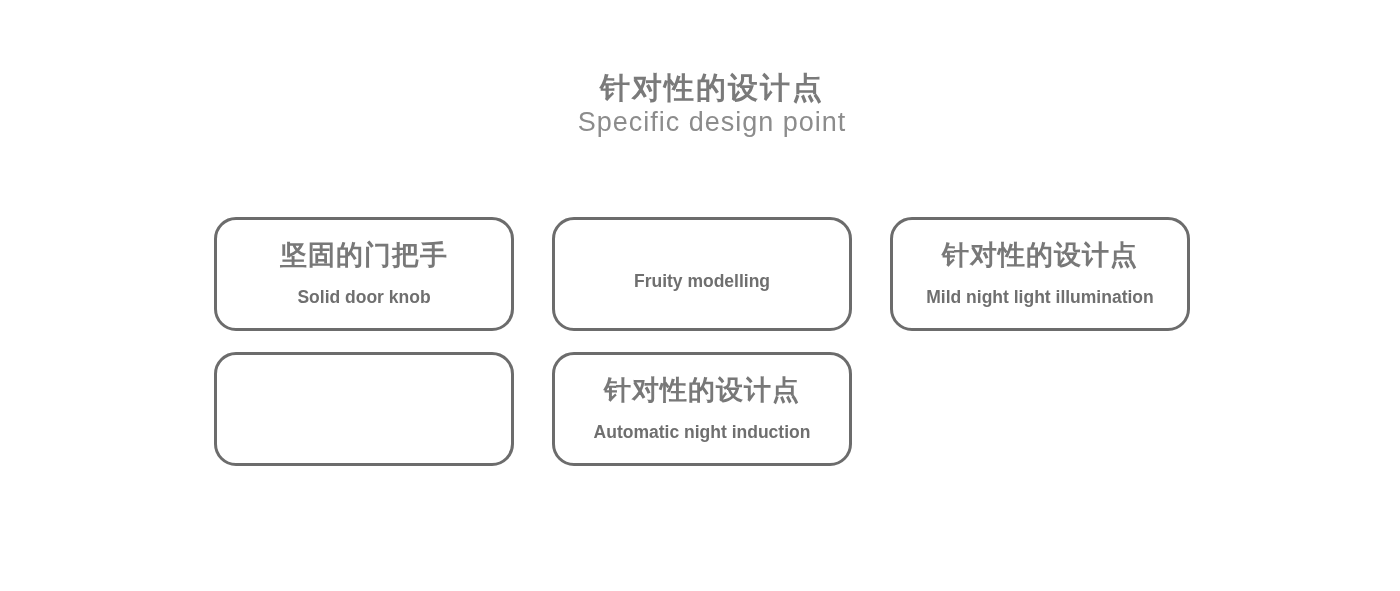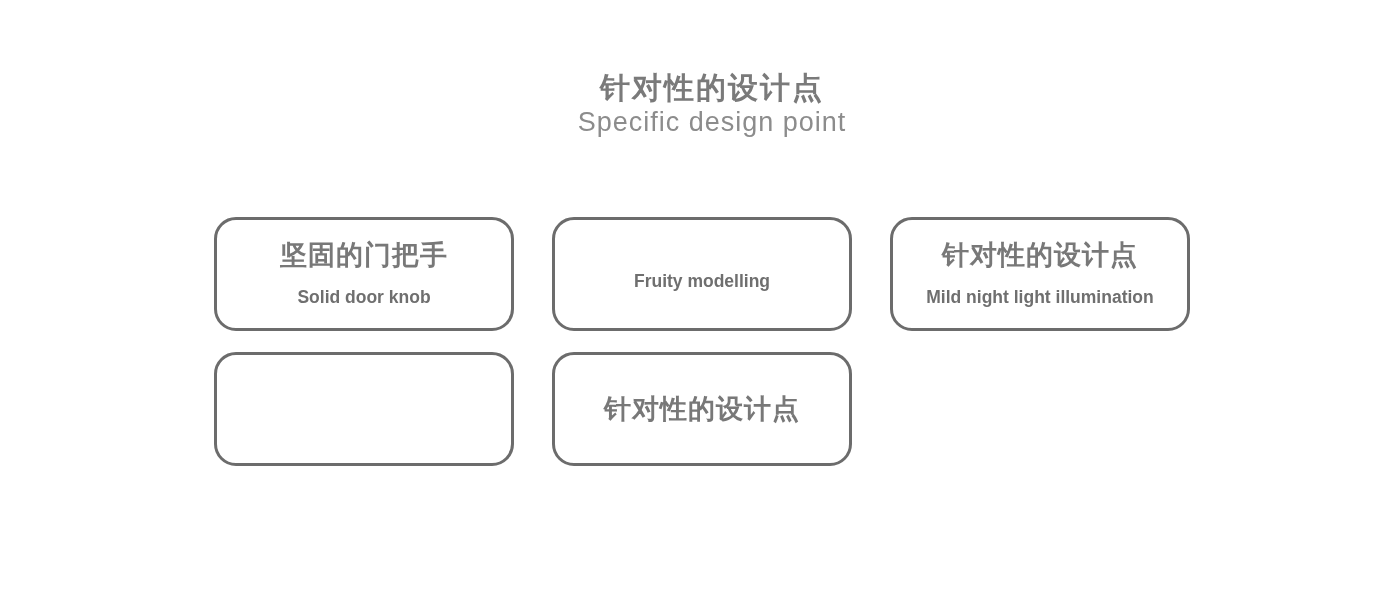--- a/index.html
+++ b/index.html
@@ -96,14 +96,15 @@
     <div class="card-en">Fruity modelling</div>
   </div>
   <div class="card">
     <div class="card-zh">针对性的设计点</div>
     <div class="card-en">Mild night light illumination</div>
   </div>
   <div class="card">
   </div>
   <div class="card">
     <div class="card-zh">针对性的设计点</div>
+    <div class="card-en">Automatic night induction</div>
   </div>
 </div>
 
 </body></html>

